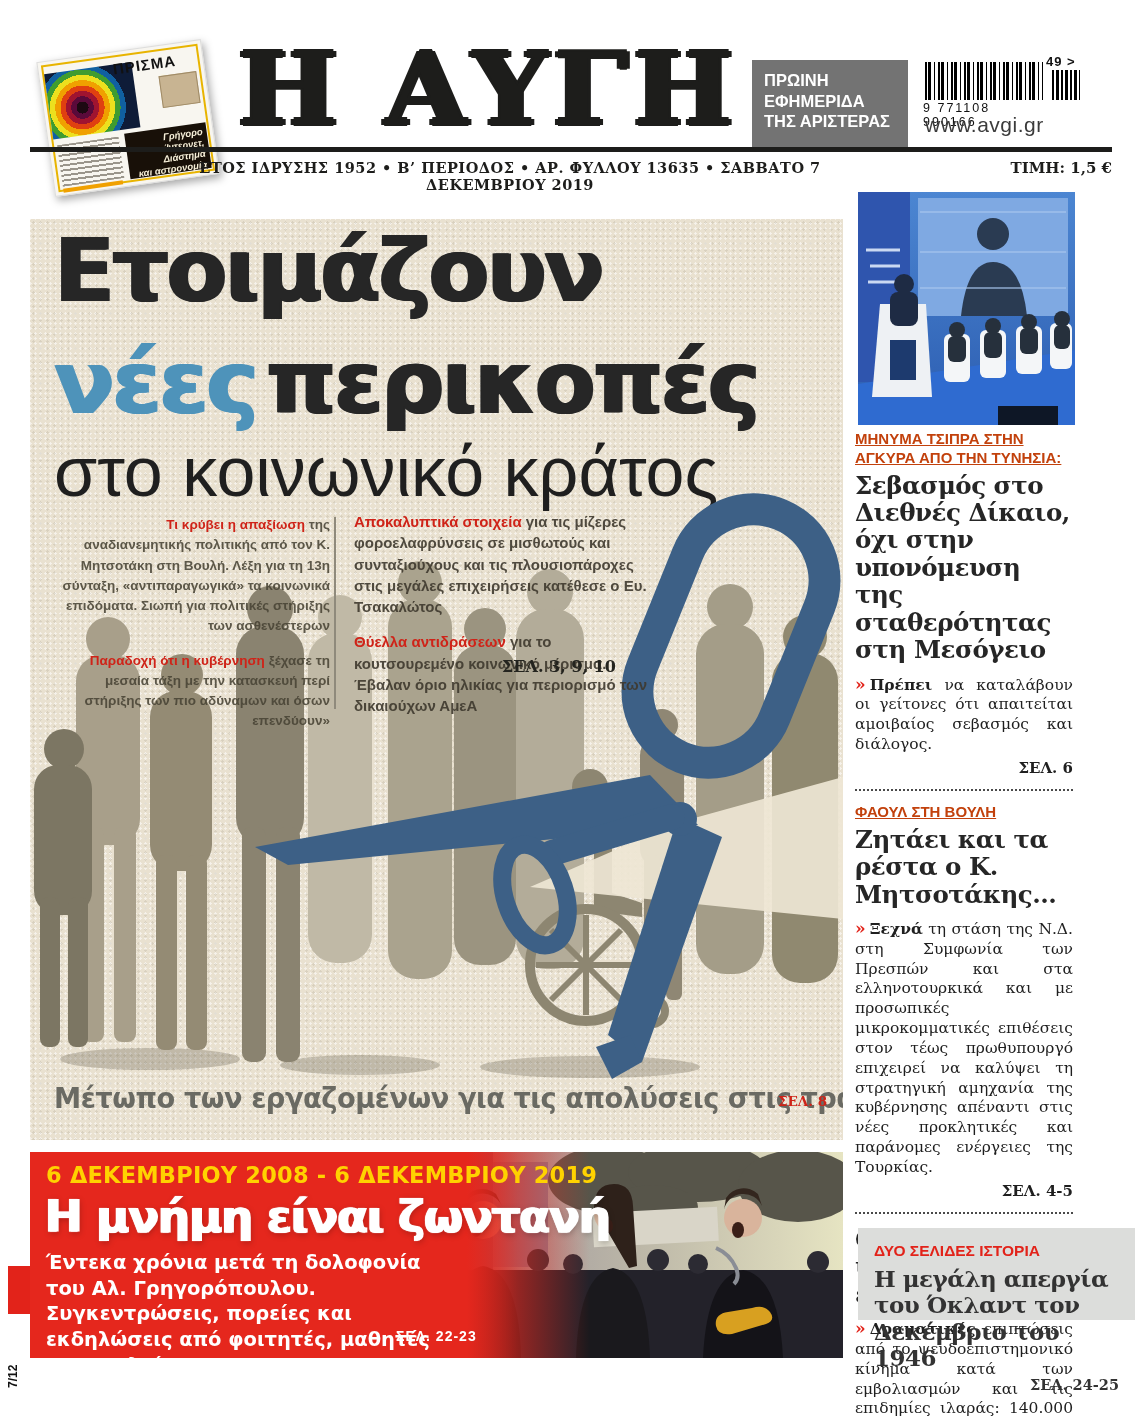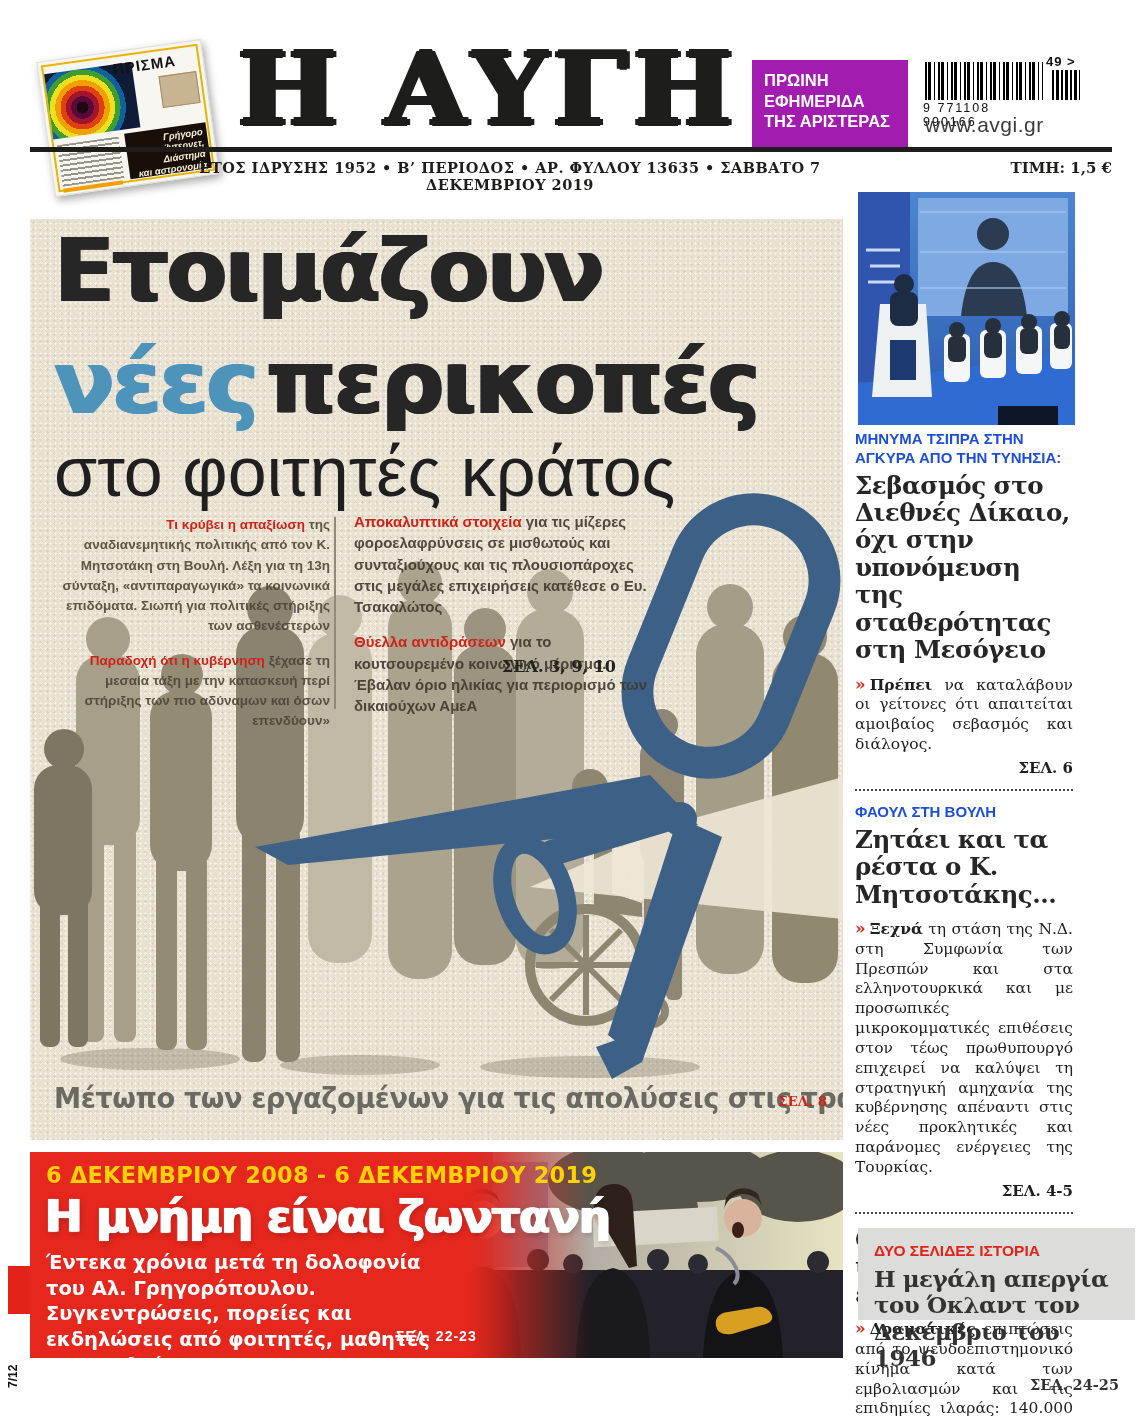--- a/index.html
+++ b/index.html
@@ -30,21 +30,21 @@
   .supp-dark{position:absolute;left:76px;top:82px;right:6px;bottom:6px;background:#181008;
         color:#f6efd8;font-size:9.5px;font-weight:bold;text-align:right;padding:4px 4px 0 0;line-height:1.15;
         font-style:italic;}
   .supp-orange{position:absolute;left:8px;top:128px;width:60px;height:4px;background:#f0a000;}
 
   
   .masthead-title{left:238px;top:40px;width:520px;height:112px;color:#1d1d1b;
         font-family:"DejaVu Serif",serif;font-weight:bold;font-size:106px;line-height:104px;
         letter-spacing:5px;transform:scaleY(.95);transform-origin:top left;
         text-shadow:3px 0 0 #1d1d1b,-3px 0 0 #1d1d1b,0 2px 0 #1d1d1b,0 -2px 0 #1d1d1b;}
-  .tagline{left:752px;top:60px;width:156px;height:88px;background:#a21caf;color:#fff;
+  .tagline{left:752px;top:60px;width:156px;height:88px;background:#737373;color:#fff;
         font-weight:bold;font-size:16.5px;line-height:1.25;padding:10px 0 0 12px;box-sizing:border-box;}
   .barcode{left:925px;top:62px;width:118px;height:38px;
         background:repeating-linear-gradient(90deg,#000 0 2px,#fff 2px 3px,#000 3px 6px,#fff 6px 9px,#000 9px 10px,#fff 10px 13px);}
   .barcode-num{left:923px;top:101px;width:124px;font-size:12.5px;color:#111;letter-spacing:2px;}
   .barcode-addon{left:1052px;top:70px;width:28px;height:30px;
         background:repeating-linear-gradient(90deg,#000 0 2px,#fff 2px 4px,#000 4px 7px,#fff 7px 9px);}
   .issue-code{left:1046px;top:54px;font-size:13px;font-weight:bold;color:#111;letter-spacing:1px;}
   .website{left:925px;top:113px;font-size:21px;color:#3b3b3b;letter-spacing:.5px;}
   .mast-rule{left:30px;top:147px;width:1082px;height:5px;background:#1d1d1b;}
   .dateline{left:180px;top:159px;width:660px;text-align:center;font-family:"DejaVu Serif",serif;
@@ -84,21 +84,21 @@
 
   .strip-hl{position:absolute;left:24px;top:862px;font-size:29px;font-weight:bold;color:#6a6a63;
         letter-spacing:-.5px;transform:scaleX(.94);transform-origin:left;white-space:nowrap;
         font-family:"DejaVu Sans",sans-serif;}
   .strip-pg{position:absolute;left:748px;top:874px;font-size:13.5px;font-weight:bold;color:#cf2318;
         font-family:"DejaVu Serif",serif;}
 
   
   .conf-photo{left:858px;top:192px;width:217px;height:233px;}
   .sidebar{left:855px;top:430px;width:218px;}
-  .kicker{color:#1d4ed8;font-weight:bold;font-size:15px;line-height:1.25;margin:0 0 4px 0;}
+  .kicker{color:#c2410c;font-weight:bold;font-size:15px;line-height:1.25;margin:0 0 4px 0;text-decoration:underline;}
   .sb-hl{font-family:"DejaVu Serif",serif;font-weight:bold;color:#262626;font-size:24.5px;
         line-height:1.12;margin:0 0 10px 0;letter-spacing:-.5px;}
   .sb-body{font-family:"DejaVu Serif",serif;font-size:15.5px;line-height:1.28;color:#1f1f1f;
         text-align:justify;margin:0;}
   .sb-body b{font-weight:bold;}
   .chev{color:#e2231a;font-weight:bold;font-size:17px;letter-spacing:-2px;margin-right:6px;}
   .sb-page{font-family:"DejaVu Serif",serif;font-weight:bold;font-size:15px;color:#1f1f1f;
         text-align:right;margin:4px 0 0 0;}
   .dotted{border-top:2.5px dotted #4a4a4a;margin:12px 0;height:0;}
 
@@ -161,21 +161,21 @@
   <div class="abs website">www.avgi.gr</div>
   <div class="abs mast-rule"></div>
   <div class="abs dateline">ΕΤΟΣ ΙΔΡΥΣΗΣ 1952 • Β’ ΠΕΡΙΟΔΟΣ • ΑΡ. ΦΥΛΛΟΥ 13635 • ΣΑΒΒΑΤΟ 7 ΔΕΚΕΜΒΡΙΟΥ 2019</div>
   <div class="abs price">ΤΙΜΗ: 1,5 €</div>
 
   <div class="abs lead-banner">ΤΗΝ ΩΡΑ ΠΟΥ ΟΙ ΑΝΙΣΟΤΗΤΕΣ ΜΕΓΑΛΩΝΟΥΝ ΜΕ ΤΟ ΦΟΡΟΛΟΓΙΚΟ</div>
 
   <div class="abs main-area">
     <div class="hl1">Ετοιμάζουν</div>
     <div class="hl2"><span class="w-blue">νέες</span><span class="w-black">περικοπές</span></div>
-    <div class="hl3">στο φοιτητές κράτος</div>
+    <div class="hl3">στο κοινωνικό κράτος</div>
 
     <svg class="illustration" viewBox="0 0 813 595" xmlns="http://www.w3.org/2000/svg">
       <g opacity=".28" fill="#5a5442">
         <ellipse cx="120" cy="572" rx="90" ry="11"></ellipse>
         <ellipse cx="330" cy="578" rx="80" ry="10"></ellipse>
         <ellipse cx="560" cy="580" rx="110" ry="11"></ellipse>
       </g>
 
       <g fill="#c0b9a6">
           <circle cx="310" cy="130" r="22"></circle>

